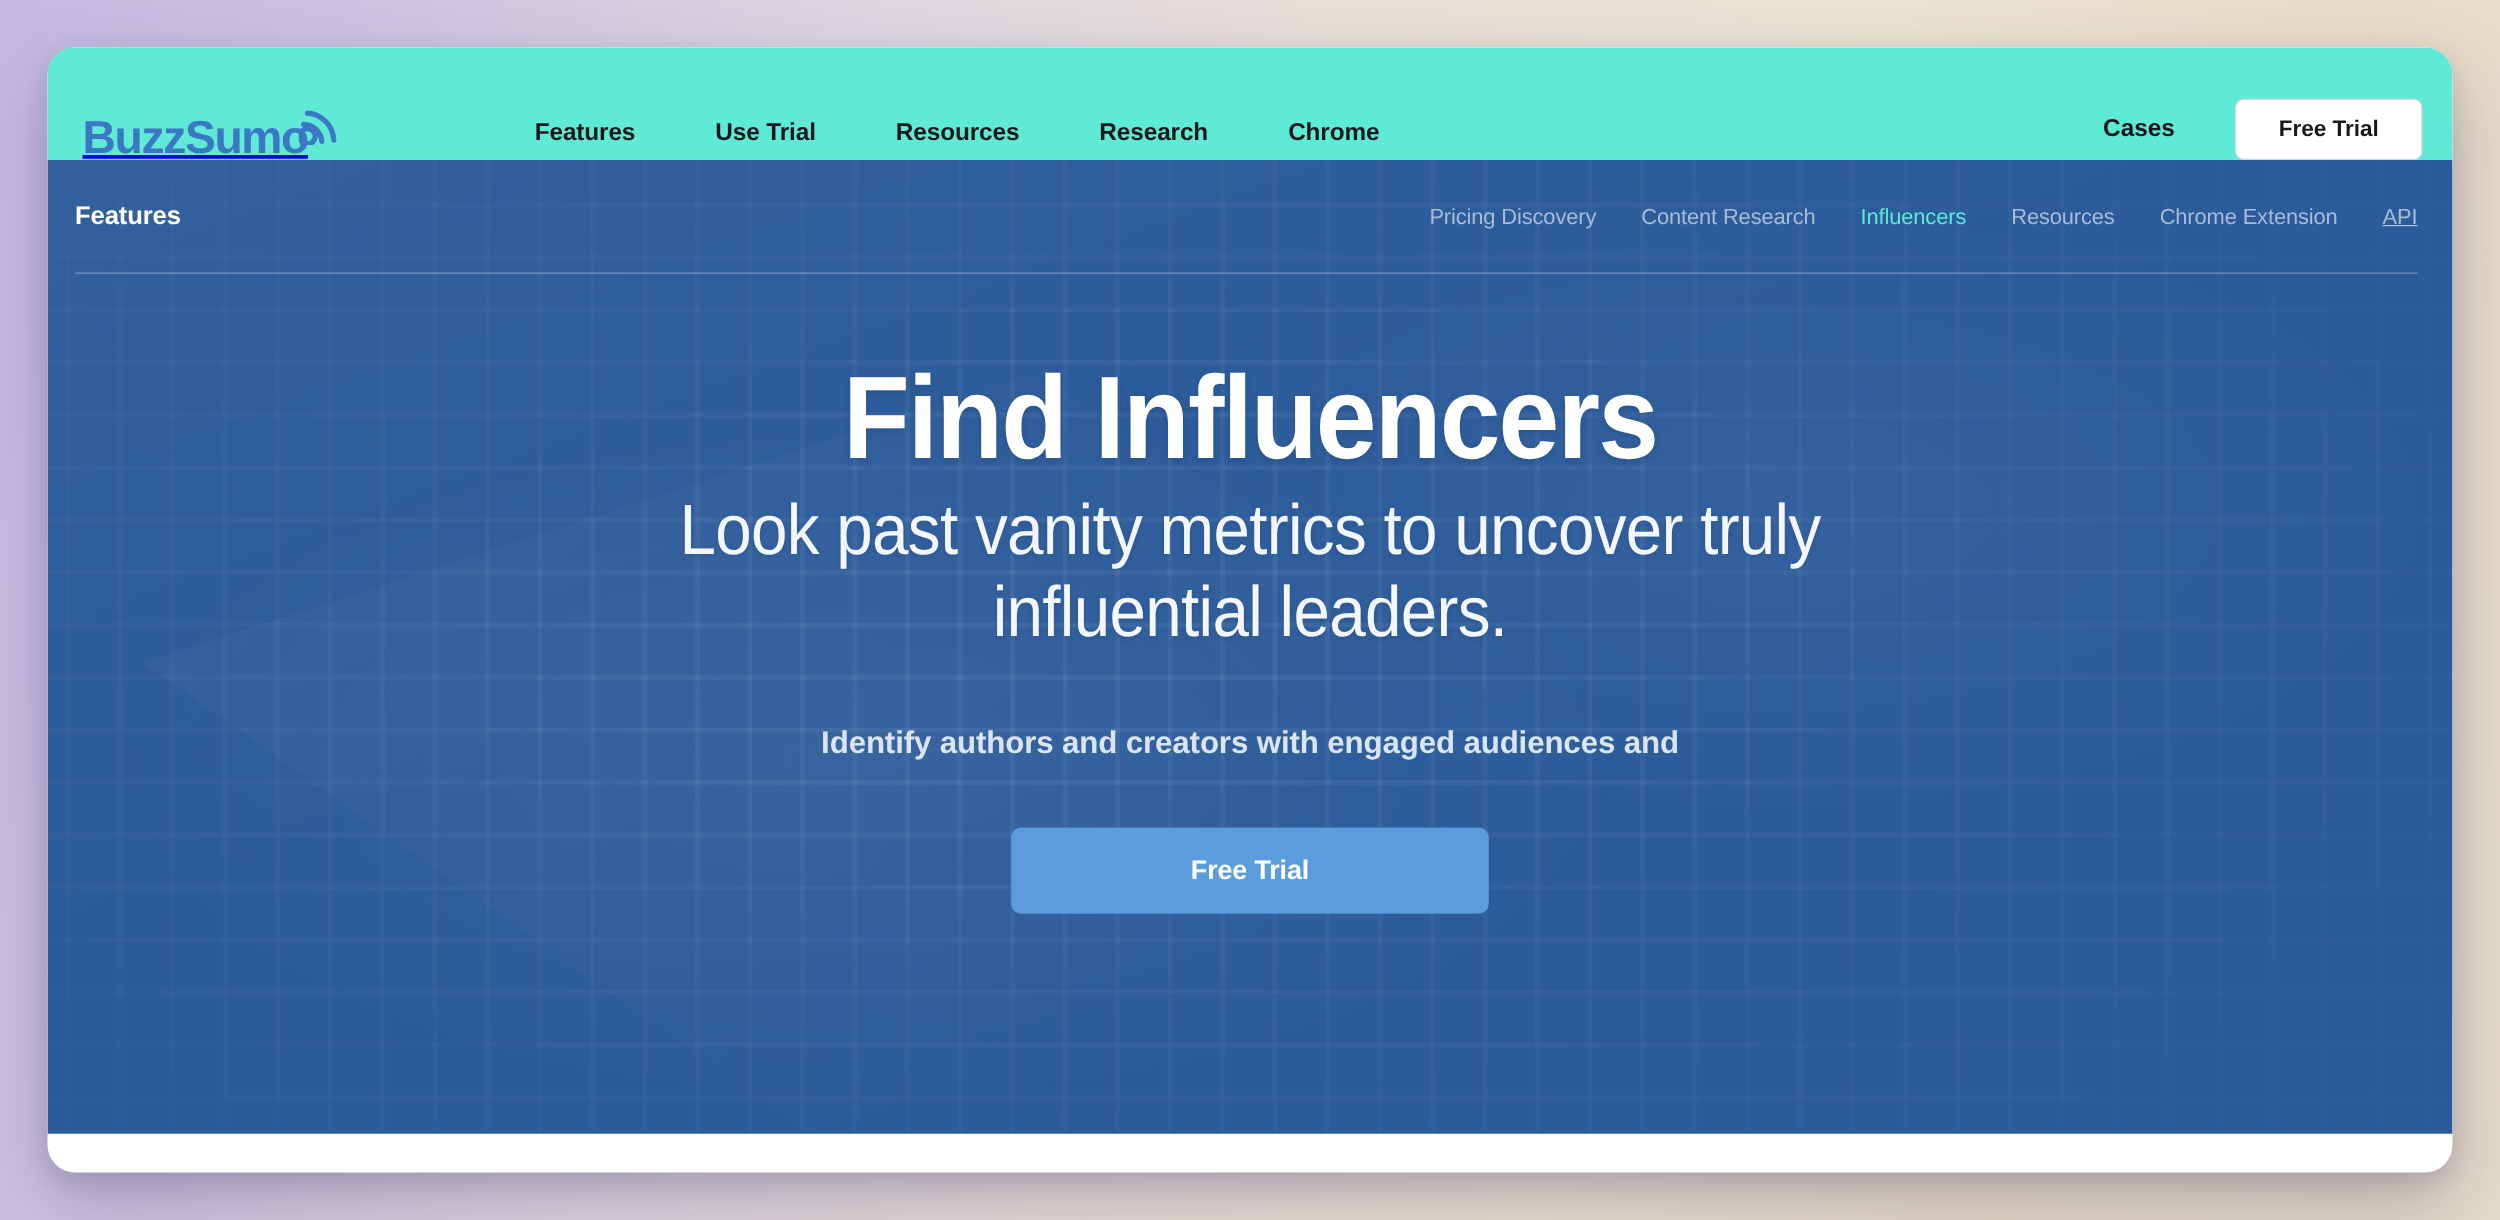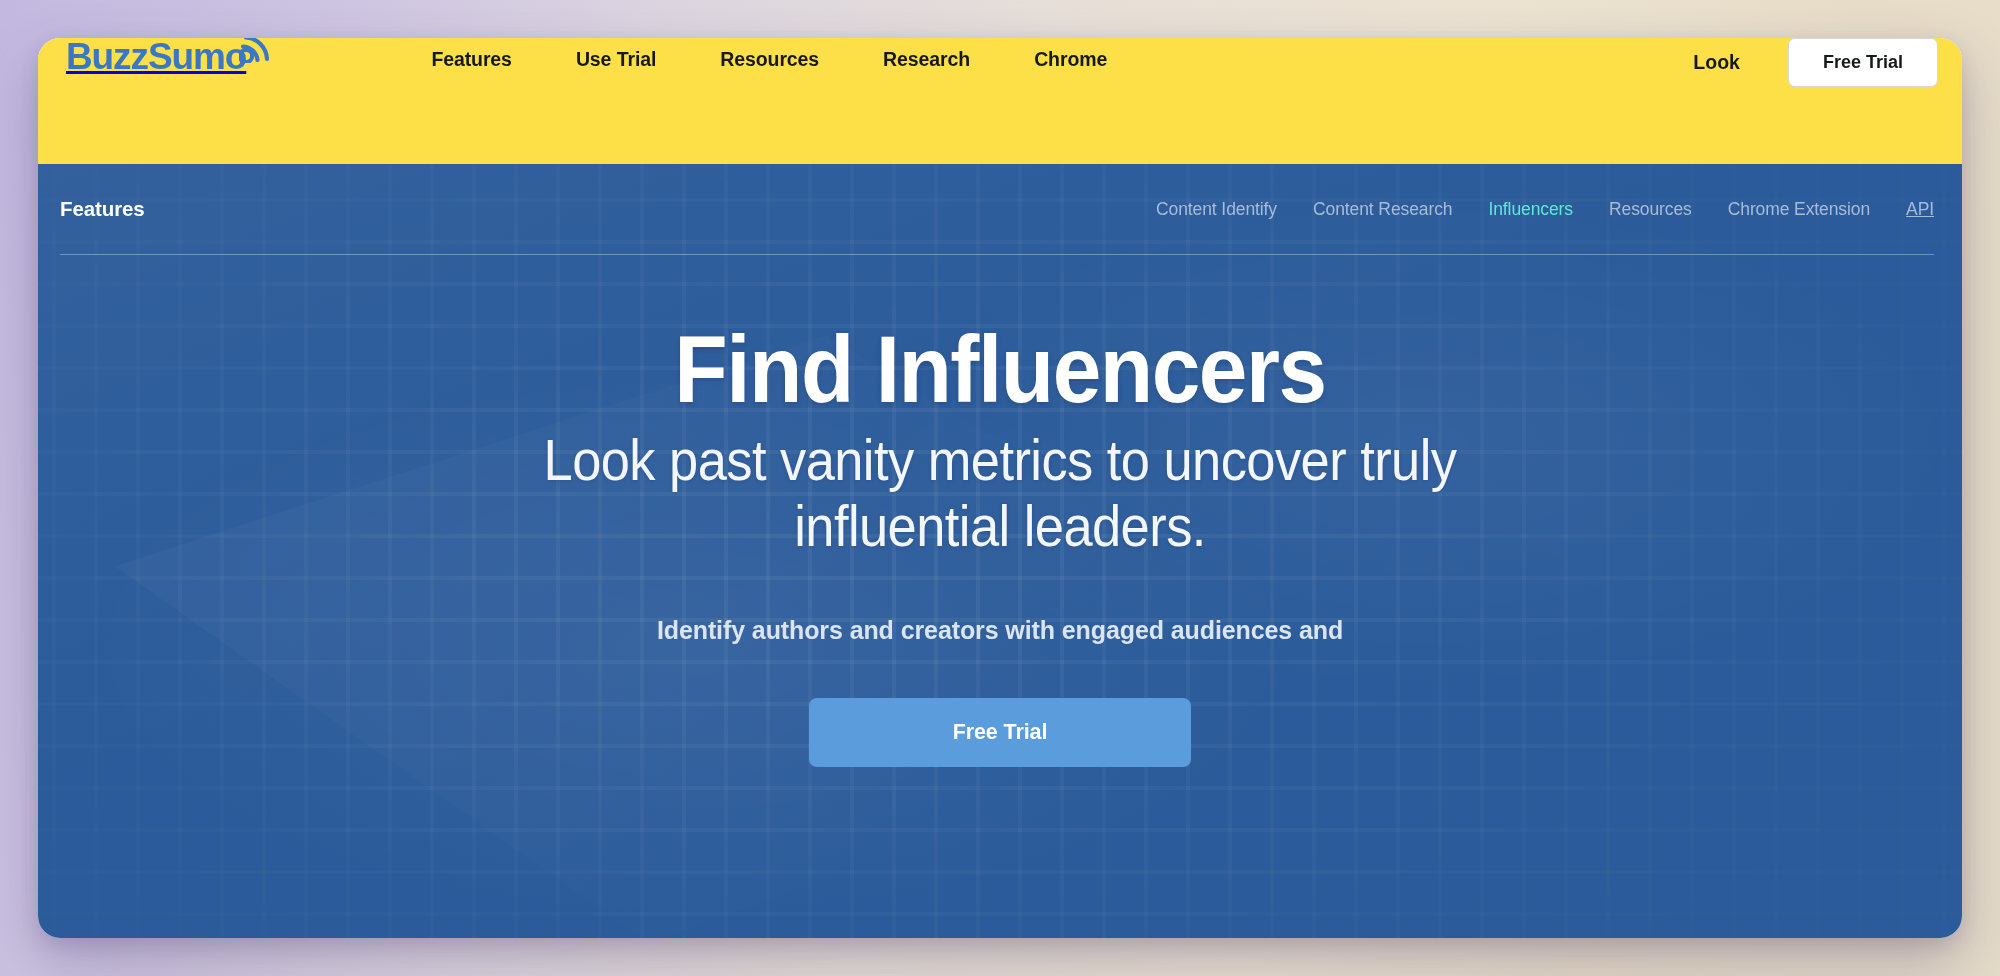--- a/index.html
+++ b/index.html
@@ -19,24 +19,24 @@
     width:1924px; height:900px;
     border-radius:22px;
     overflow:hidden;
     box-shadow:0 26px 60px rgba(70,55,105,.30), 0 6px 18px rgba(70,55,105,.16);
     background:#ffffff;
   }
 
   
   .site-header {
     position:relative;
-    height:126px;
-    background:#fde047;
-    display:flex;
-    align-items:flex-start;
+    height:90px;
+    background:#5eead4;
+    display:flex;
+    align-items:flex-end;
     padding:0 24px 0 28px;
   }
 
   .logo {
     display:flex;
     align-items:center;
     gap:2px;
     margin-left:0;
   }
   .logo-text {
@@ -238,36 +238,36 @@
 
     <nav class="main-nav">
       <a href="#">Features</a>
       <a href="#">Use Trial</a>
       <a href="#">Resources</a>
       <a href="#">Research</a>
       <a href="#">Chrome</a>
     </nav>
 
     <div class="header-right">
-      <a class="login-link" href="#">Look</a>
+      <a class="login-link" href="#">Cases</a>
       <button class="trial-btn">Free Trial</button>
     </div>
   </header>
 
   <section class="hero">
     <div class="hero-pattern"></div>
     <div class="hero-glow"></div>
     <div class="hero-diagonal"></div>
 
     <div class="hero-inner">
 
       <div class="subnav">
         <span class="subnav-title">Features</span>
         <nav class="subnav-links">
-          <a href="#">Content Identify</a>
+          <a href="#">Pricing Discovery</a>
           <a href="#">Content Research</a>
           <a href="#" class="active">Influencers</a>
           <a href="#">Resources</a>
           <a href="#">Chrome Extension</a>
           <a href="#">API</a>
         </nav>
       </div>
       <div class="subnav-rule"></div>
 
       <div class="hero-body">

